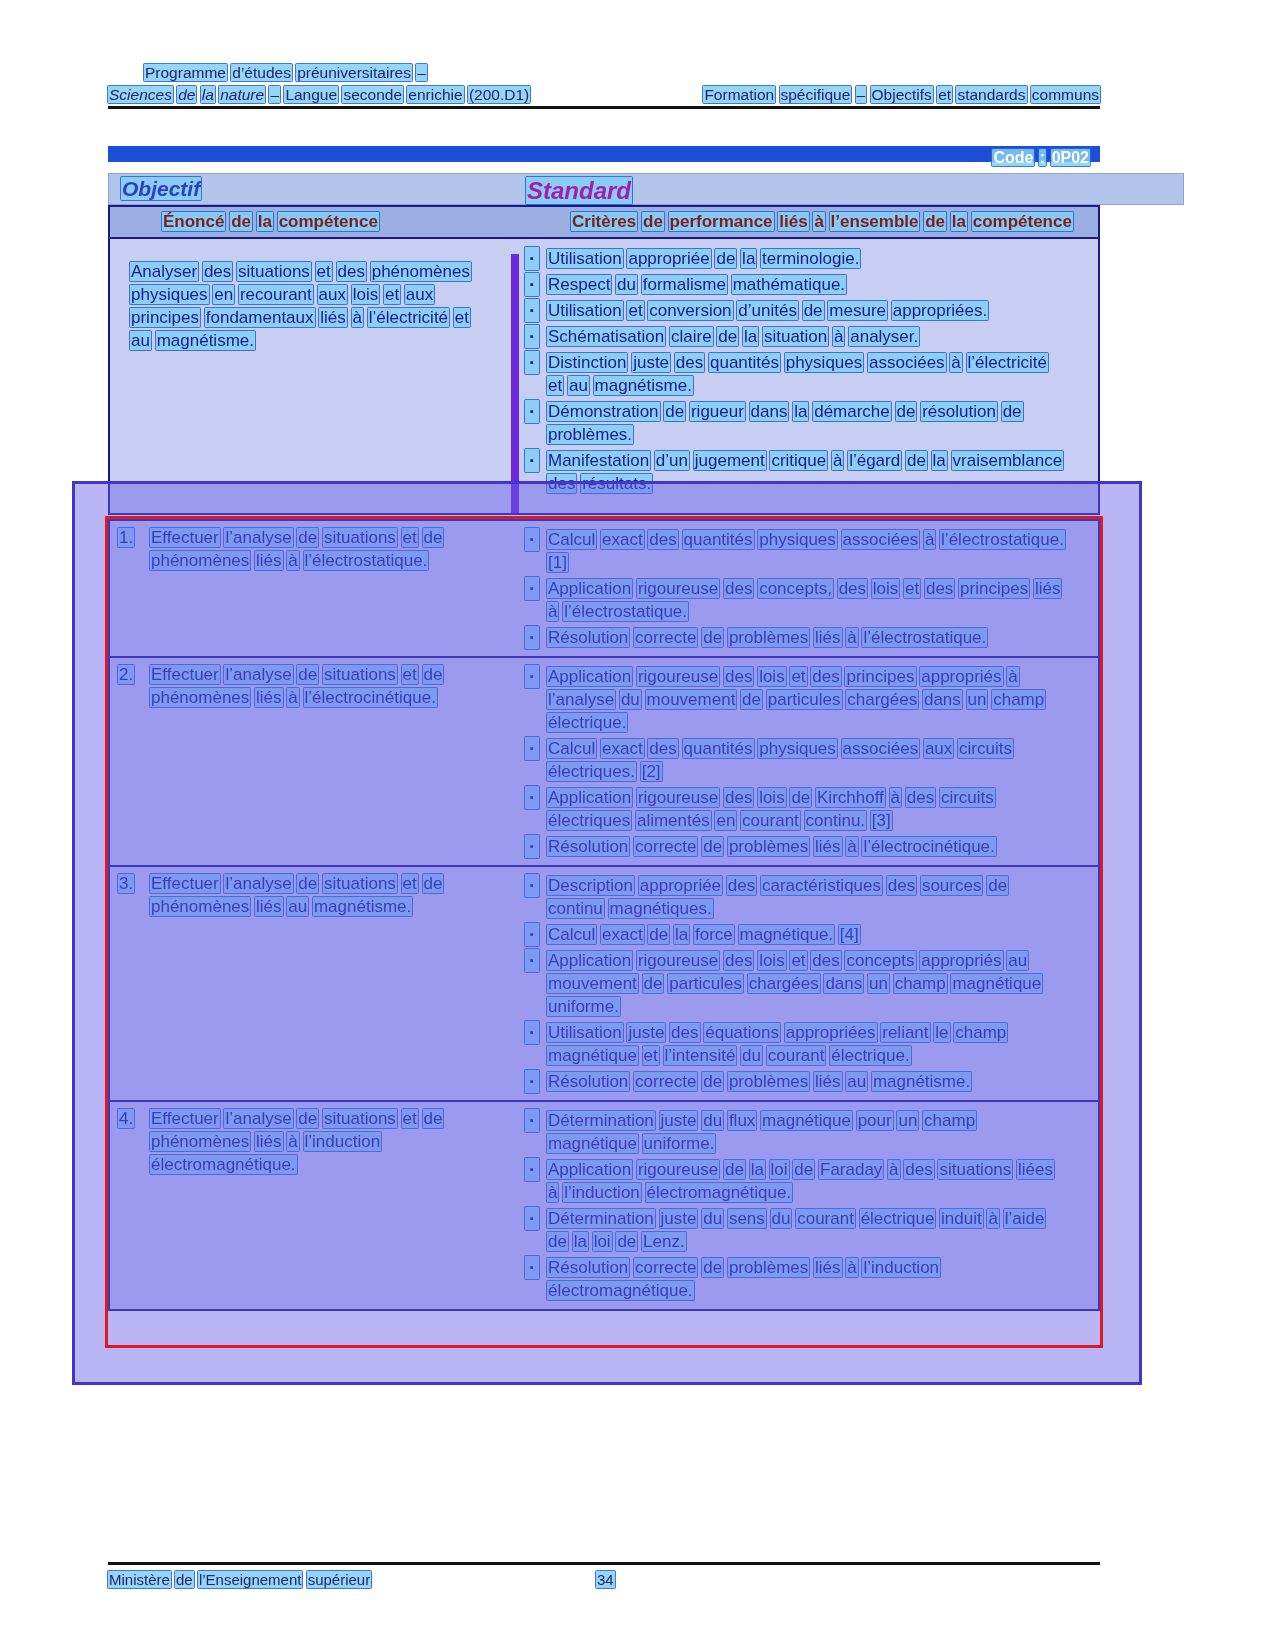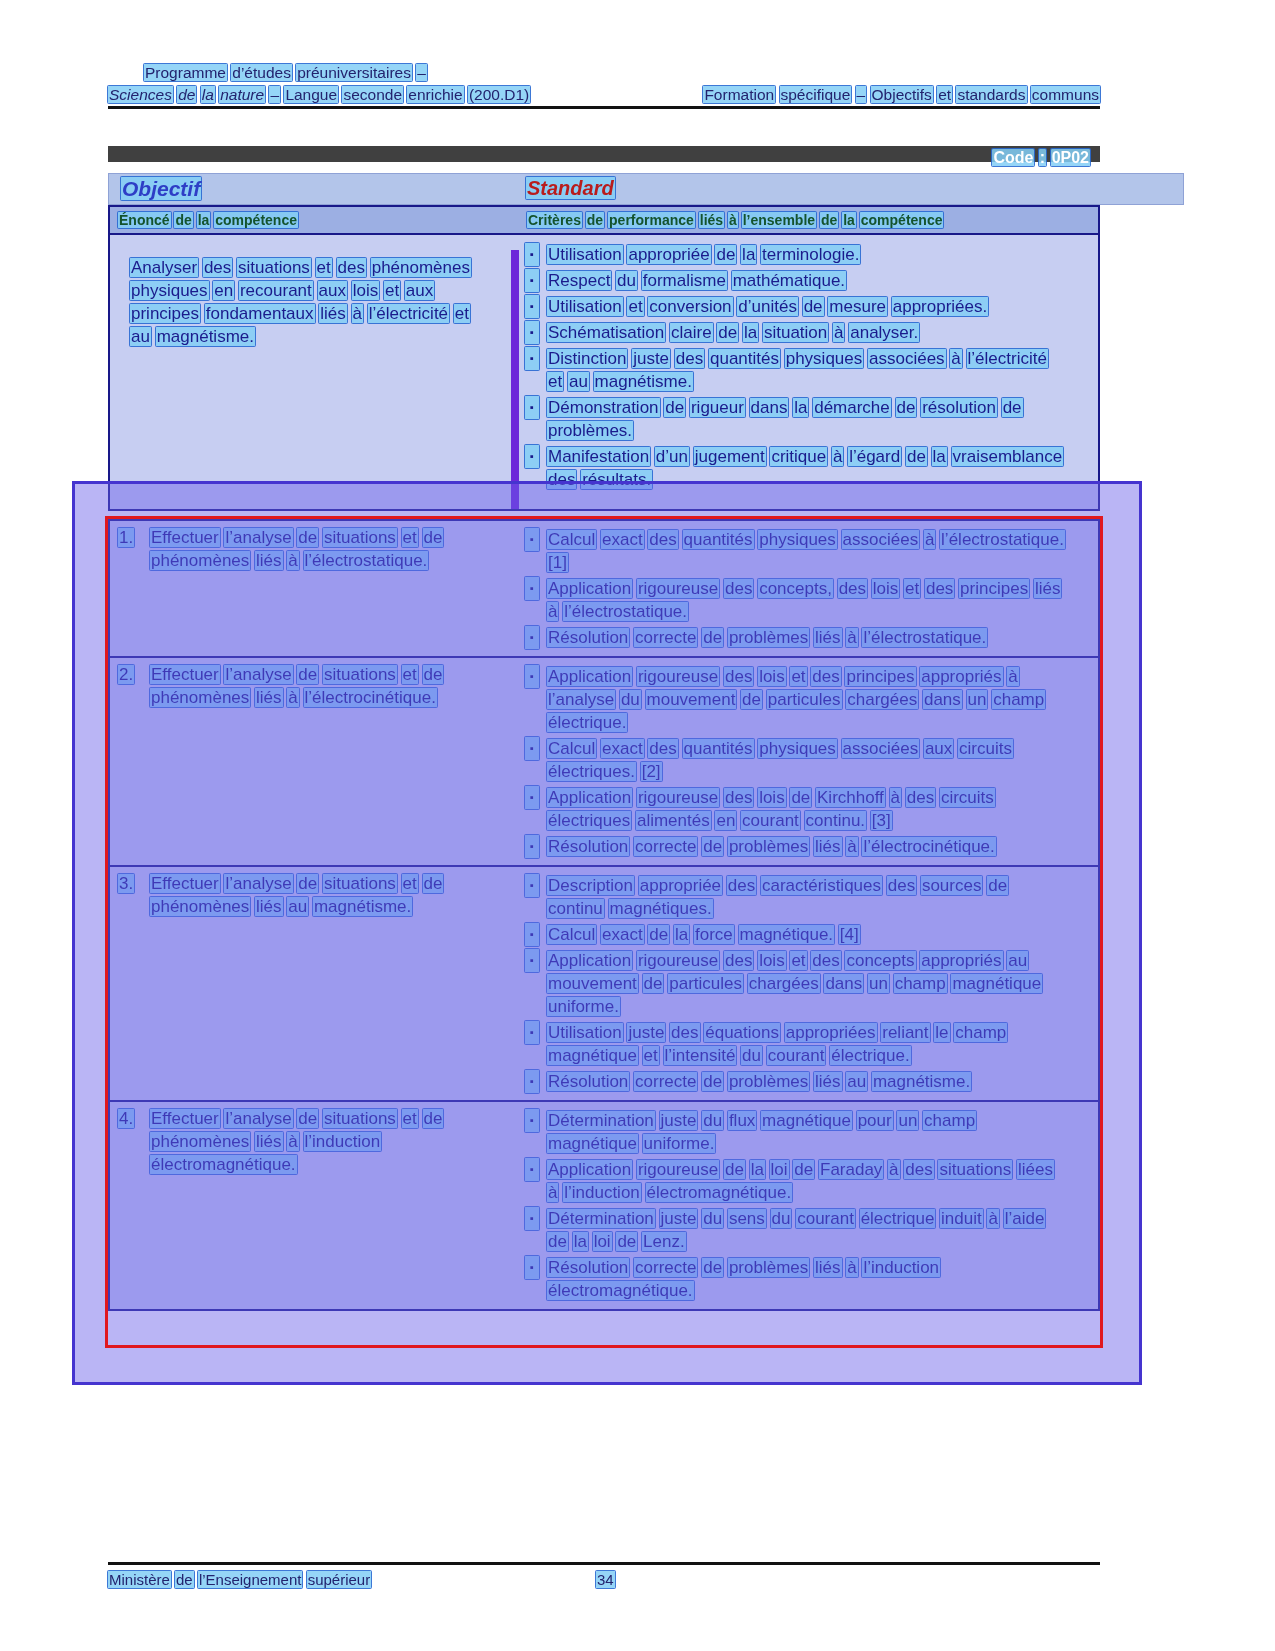--- a/index.html
+++ b/index.html
@@ -17,30 +17,30 @@
   .rule-top { left:108px; top:106px; width:992px; height:3px; background:#111; }
 
   
   .w {
     background:rgba(130,206,246,0.85);
     box-shadow:0 0 0 1px rgba(40,105,210,0.9);
     padding:0 1px; border-radius:1px;
   }
 
   
-  .code-bar { left:108px; top:146px; width:992px; height:16px; background:#404040; }
+  .code-bar { left:108px; top:146px; width:992px; height:16px; background:#1d4ed8; }
   .code-text { position:absolute; right:10px; top:3px; font-size:16px; font-weight:bold; color:#ffffff; }
   .band { left:108px; top:173px; width:1076px; height:32px; background:#b3c5ea; border:1px solid #8fa2d6; }
   .obj { position:absolute; left:12px; top:3px; font-size:21px; font-weight:bold; font-style:italic; color:#2e3ec6; }
-  .std { position:absolute; left:417px; top:3px; font-size:20px; font-weight:bold; font-style:italic; color:#b91c1c; }
+  .std { position:absolute; left:417px; top:3px; font-size:24px; font-weight:bold; font-style:italic; color:#a21caf; }
 
   
   .table1 { left:108px; top:205px; width:992px; border:2px solid #181889; background:#c7cef2; }
   .t-head { display:grid; grid-template-columns:409px 1fr; background:#9cafe3; border-bottom:2px solid #181889; }
-  .t-head > div { padding:5px 8px; font-size:14px; font-weight:bold; color:#14532d; }
+  .t-head > div { padding:5px 8px; font-size:17px; font-weight:bold; color:#7f1d1d;margin-left:44px; }
   .t1-body { display:grid; grid-template-columns:409px 1fr; min-height:274px; }
   .t1-left { border-right:8px solid #6d28d9; padding:6px 20px; font-size:17px; line-height:23px;margin-top:15px; }
   .t1-right { padding:5px 30px 5px 6px; }
 
   .b-item { display:flex; gap:8px; margin:3px 0; align-items:flex-start; }
   .blt {
     flex:0 0 14px; text-align:center; font-size:11px; line-height:23px; color:#181889;
     background:rgba(130,206,246,0.85); box-shadow:0 0 0 1px rgba(40,105,210,0.9); border-radius:1px;
   }
   .b-text { font-size:17px; line-height:23px; }

